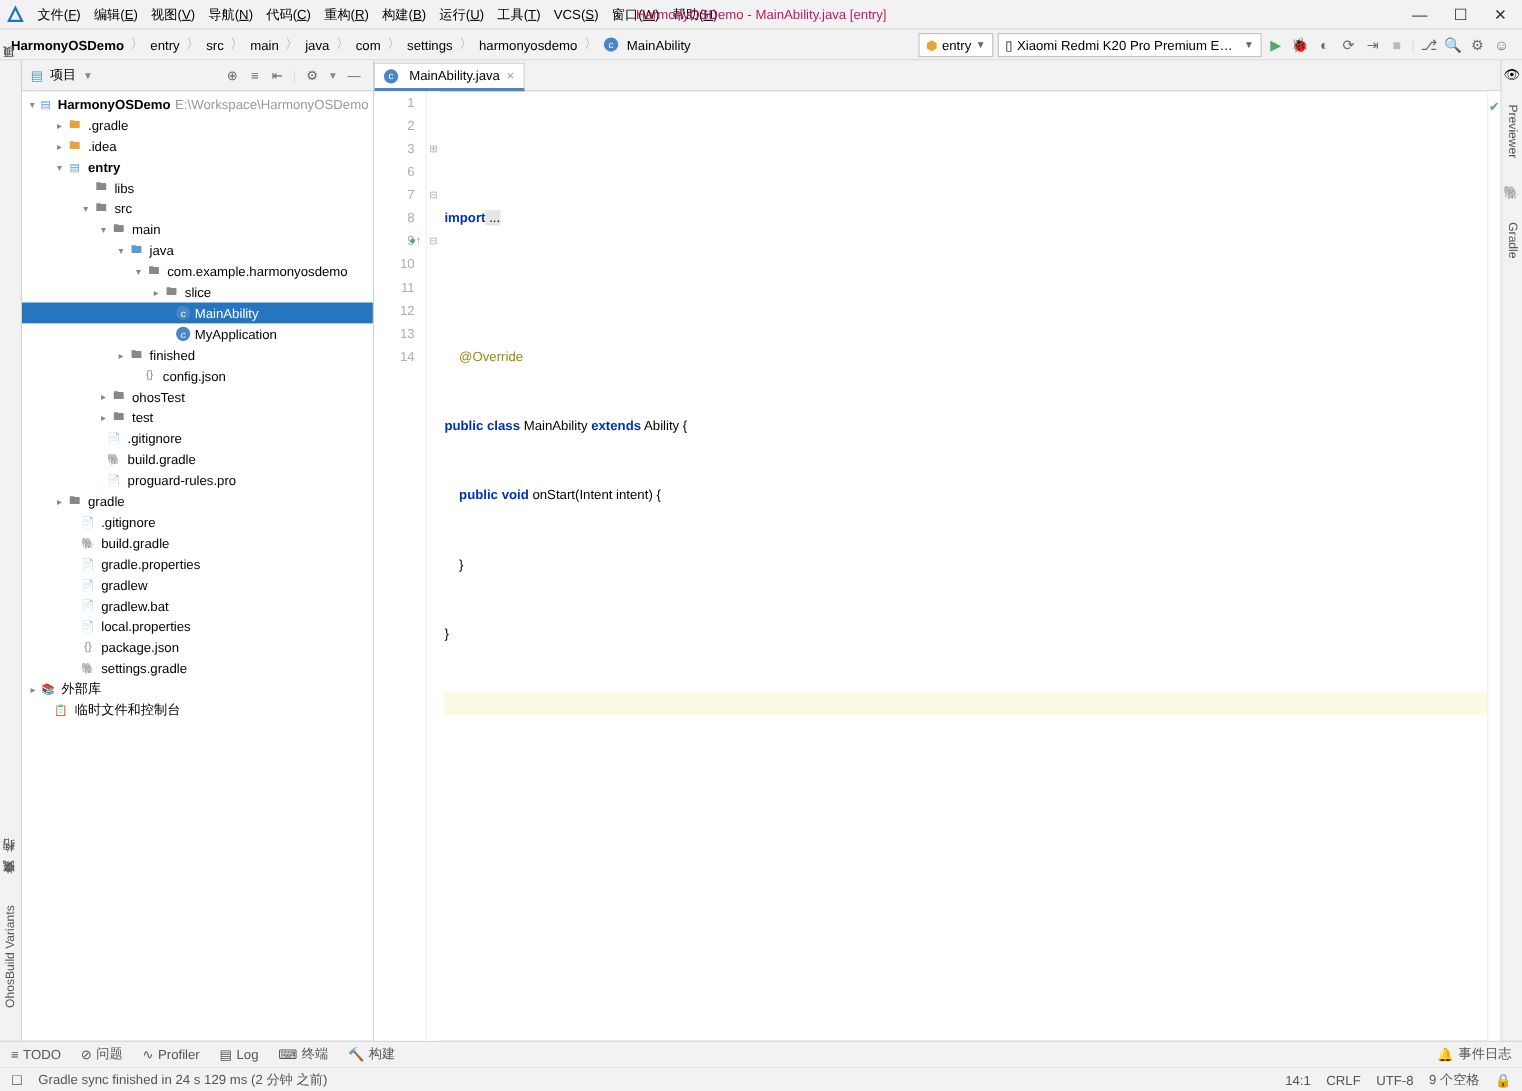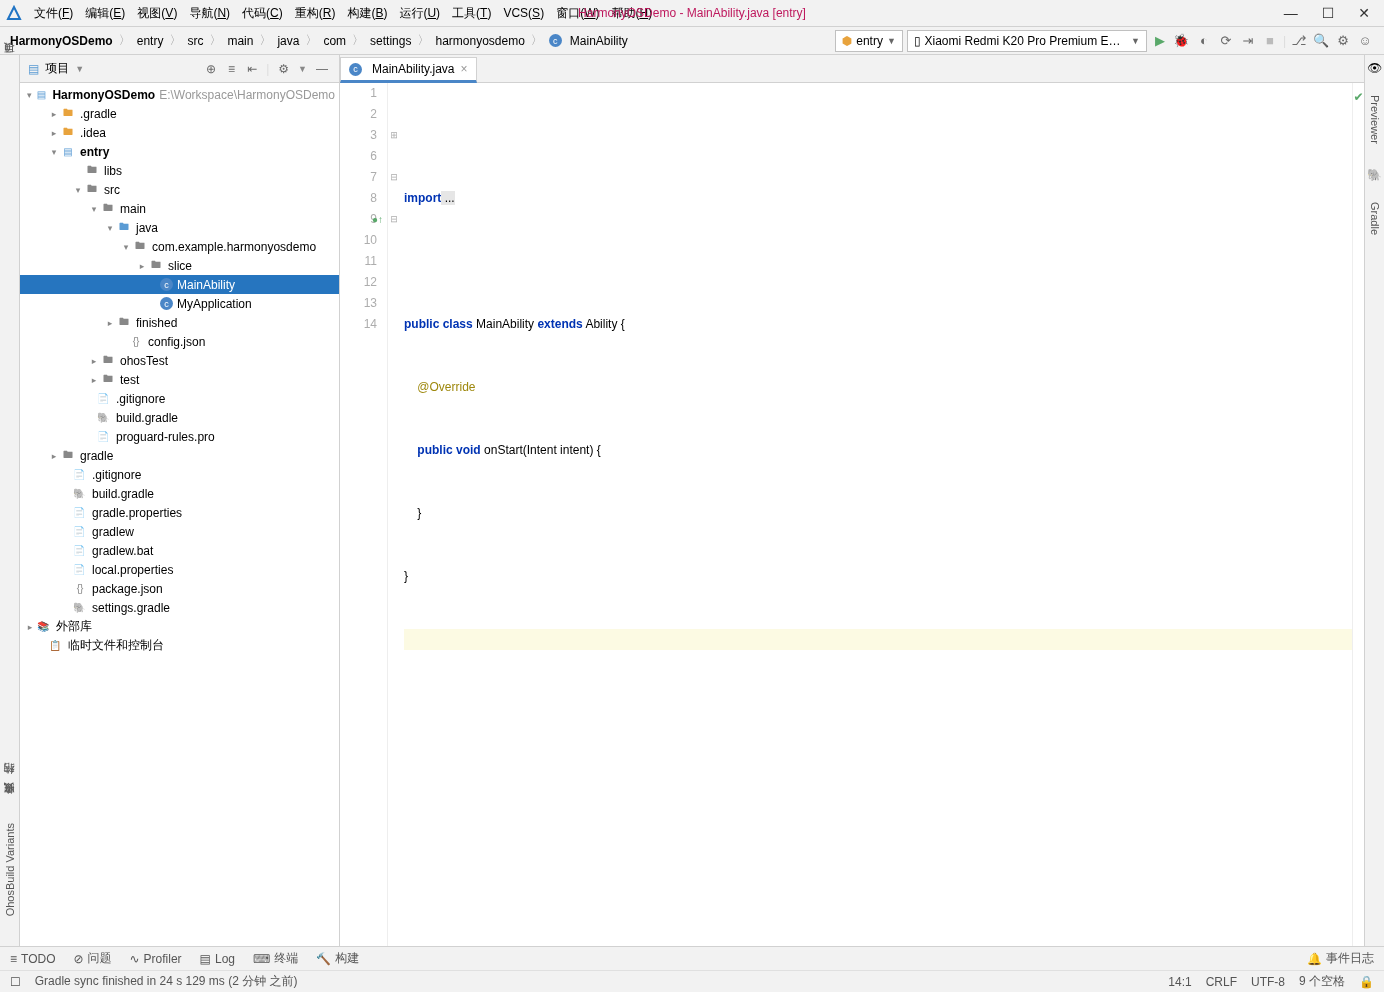--- a/index.html
+++ b/index.html
@@ -355,22 +355,22 @@
           <div></div>
           <div></div>
           <div></div>
           <div></div>
           <div></div>
       </div>
       <div class="src">
         <div class="line"></div>
         <div class="line"><span class="kw">import</span><span class="imp"> ...</span></div>
         <div class="line"></div>
+        <div class="line">    <span class="an">@Override</span></div>
         <div class="line"><span class="kw">public</span> <span class="kw">class</span><span> MainAbility </span><span class="kw">extends</span><span> Ability {</span></div>
-        <div class="line">    <span class="an">@Override</span></div>
         <div class="line">    <span class="kw">public</span> <span class="kw">void</span><span> onStart(Intent intent) {</span></div>
         <div class="line">    }</div>
         <div class="line">}</div>
         <div class="line hl"></div>
       </div>
       <div class="err-strip">
           <div class="ok">✔</div>
         </div>
     </div>
   </div>

